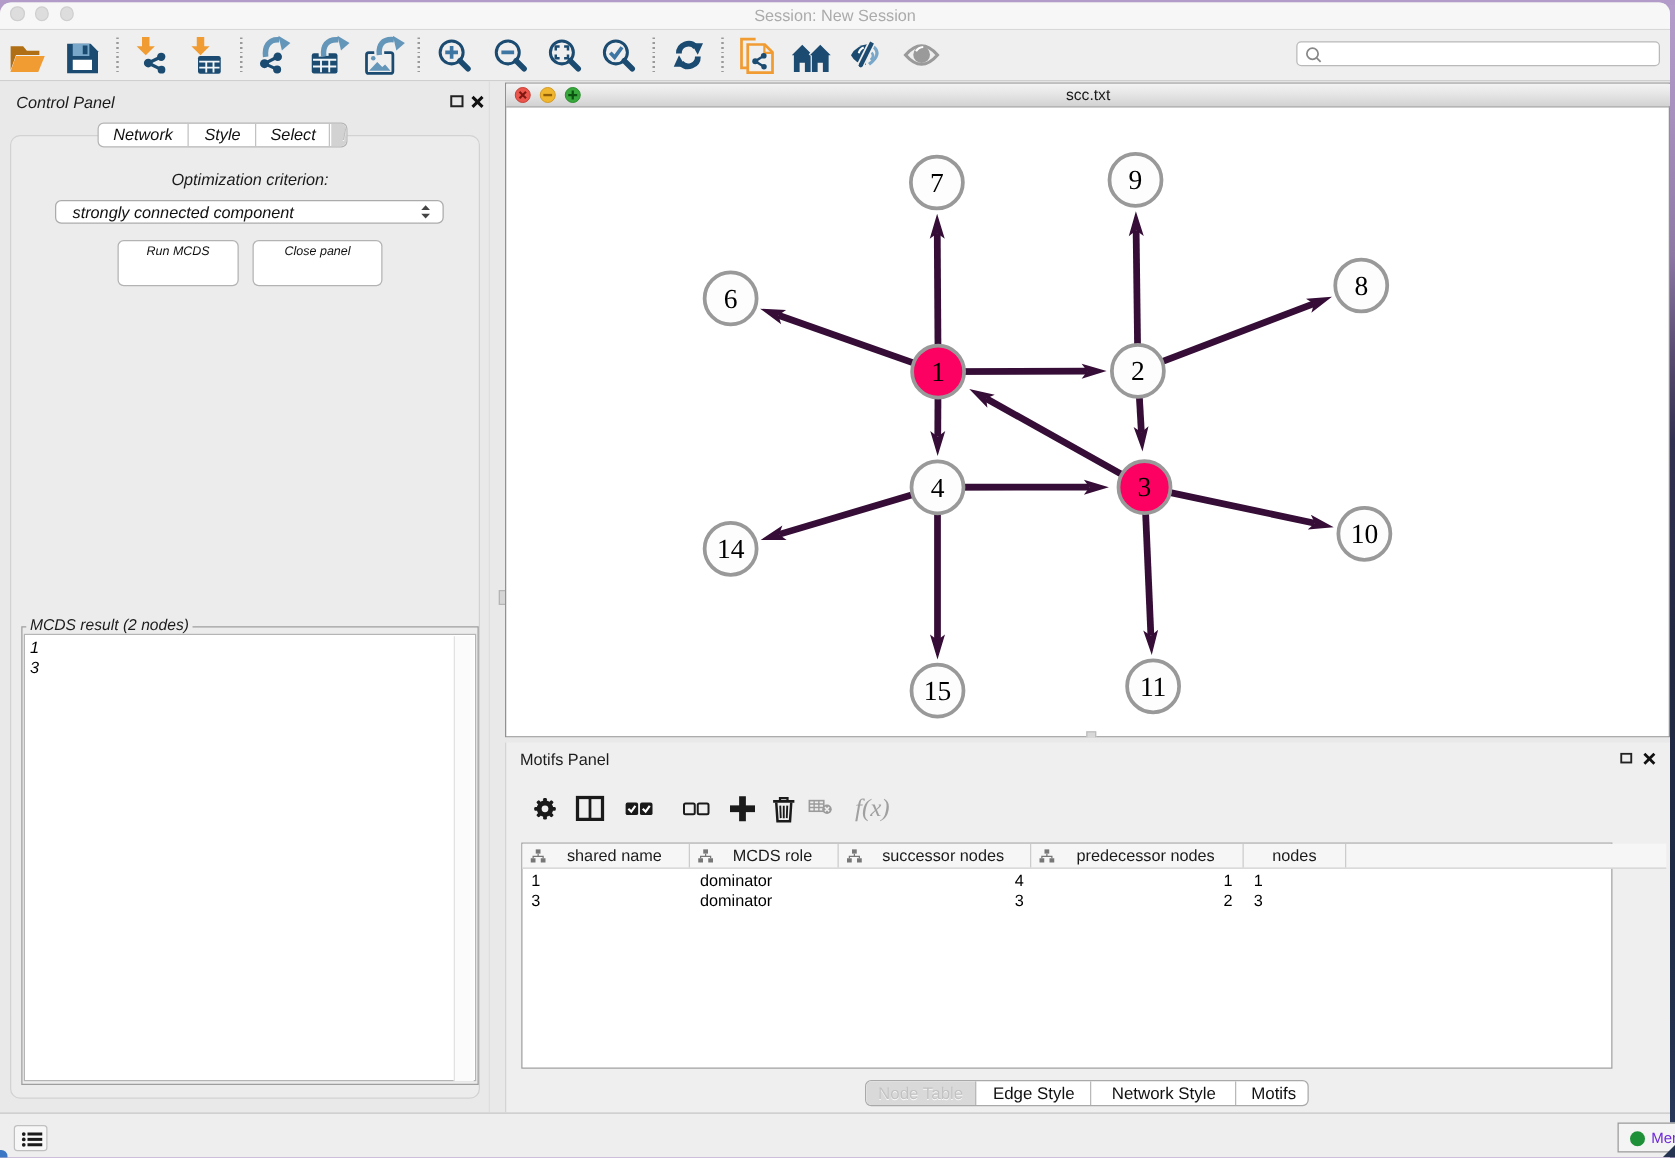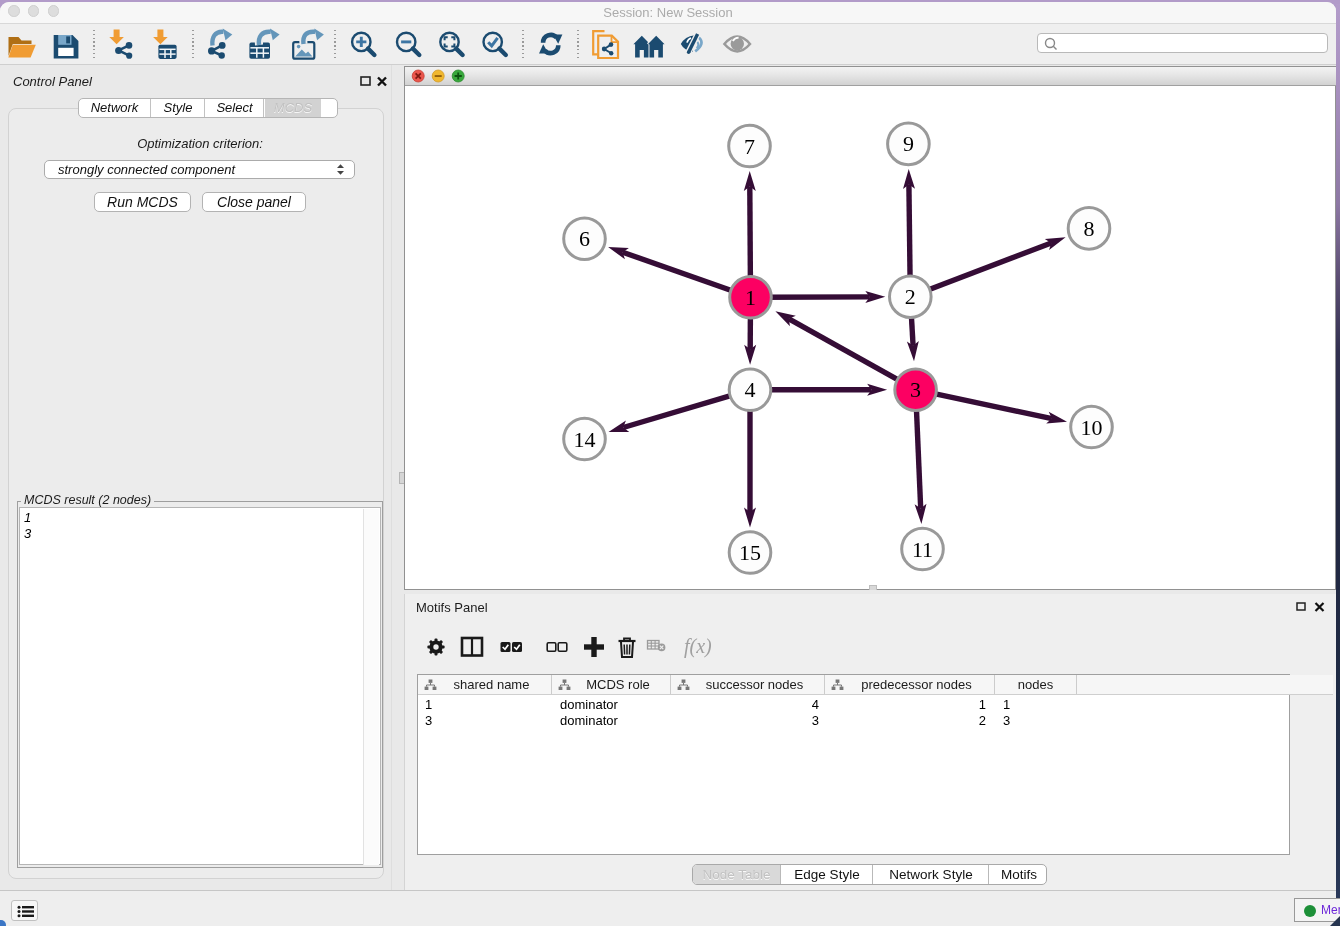--- a/index.html
+++ b/index.html
@@ -15,25 +15,25 @@
 .tl { position:absolute; top:3px; width:11.5px; height:11.5px; border-radius:50%; background:#dddddd; border:1px solid #cfcfcf; }
 #apptitle { left:0; top:3px; width:1336px; text-align:center; font-size:13px; color:#ababab; }
 
 #toolbar { left:0; top:22px; width:1336px; height:41px; background:#efefef; border-bottom:1px solid #cfcfcf; }
 .tsep { position:absolute; top:6px; height:30px; width:1.5px; background:repeating-linear-gradient(180deg,#9a9a9a 0 1.4px,transparent 1.4px 3.8px); }
 #searchbox { left:1037px; top:9px; width:291px; height:20px; background:#fff; border:1px solid #b9b9b9; border-radius:4px; }
 
 #cpanel { left:0; top:63px; width:392px; height:827px; background:#e9e9e9; border-right:1px solid #dedede;font-style:italic; }
 #cp-title { left:13px; top:9px; font-size:13px; color:#1c1c1c; }
 #cp-content { left:8px; top:43px; width:376px; height:771px; background:#ececec; border:1px solid #d2d2d2; border-radius:8px; }
-#cp-tabs { left:78px; top:33px; width:260px; height:20px; border:1px solid #b5b5b5; border-radius:5px; overflow:hidden; background:#fff; }
+#cp-tabs { left:78px; top:33px; width:200px; height:20px; border:1px solid #b5b5b5; border-radius:5px; overflow:hidden; background:#fff; }
 #cp-tabs div { position:absolute; top:0; height:19px; font-size:13px; text-align:center; line-height:18px; color:#111; border-right:1px solid #c2c2c2; }
 #optlabel { left:8px; top:71px; width:384px; text-align:center; font-size:13px; color:#1a1a1a; }
 #dropdown { left:44px; top:95px; width:311px; height:19px; background:#fff; border:1px solid #ababab; border-radius:5px; font-size:13px; line-height:17px; padding-left:13px; color:#111; }
-.btn { position:absolute; height:20px; background:#fff; border:1px solid #b3b3b3; border-radius:5px; font-size:14px; text-align:center; line-height:18px; color:#111; }
+.btn { position:absolute; height:37px; background:#fff; border:1px solid #b3b3b3; border-radius:5px; font-size:10px; text-align:center; line-height:18px; color:#111; }
 #fieldset { left:17px; top:436px; width:366px; height:367px; border:1px solid #9e9e9e; }
 #fslegend { left:21px; top:428px; background:#ececec; padding:0 3px; font-size:12.5px; color:#1c1c1c; }
 #fsinner { left:19px; top:442px; width:362px; height:358px; background:#fff; border:1px solid #b5b5b5; font-size:13px; color:#000; }
 #fsinner .txt { position:absolute; left:4px; top:2px; line-height:16px; }
 #fsscroll { position:absolute; right:1px; top:1px; width:16px; height:356px; background:#fbfbfb; border-left:1px solid #e2e2e2; }
 
 #vsplit { left:392px; top:63px; width:13px; height:827px; background:#e9e9e9; }
 #vgrip { left:399px; top:472px; width:6px; height:12px; background:#d6d6d6; border:1px solid #b5b5b5; }
 
 #netwin { left:404px; top:64px; width:932px; height:524px; border:1px solid #919191; background:#fff; }
@@ -200,20 +200,21 @@
   <div class="abs" id="netwin">
     <div class="abs" id="nettitle">
       <svg class="abs" style="left:6px;top:1.5px;" width="62" height="15" viewBox="0 0 62 15">
         <circle cx="7.2" cy="7" r="6" fill="#ea564c" stroke="#c63f35" stroke-width="0.8"></circle>
         <path d="M4.6 4.4 L9.8 9.6 M9.8 4.4 L4.6 9.6" stroke="#7e1810" stroke-width="1.7"></path>
         <circle cx="27.2" cy="7" r="6" fill="#f0b72e" stroke="#d29a28" stroke-width="0.8"></circle>
         <rect x="23.7" y="6.1" width="7" height="1.9" fill="#93600a"></rect>
         <circle cx="47.2" cy="7" r="6" fill="#38a83c" stroke="#2c8c30" stroke-width="0.8"></circle>
         <path d="M47.2 3.4 L47.2 10.6 M43.6 7 L50.8 7" stroke="#0c5210" stroke-width="1.8"></path>
       </svg>
+      <div class="t">scc.txt</div>
     </div>
     <svg class="abs" style="left:0;top:19px;" width="930" height="503" viewBox="405 86 930 503" id="graph">
         <line x1="750.5" y1="297.3" x2="749.8" y2="186.5" stroke="#350d36" stroke-width="5.4"></line>
 <polygon points="749.7,171.0 755.8,191.0 749.8,186.5 743.8,191.0" fill="#350d36"></polygon>
 <line x1="750.5" y1="297.3" x2="622.7" y2="252.2" stroke="#350d36" stroke-width="5.4"></line>
 <polygon points="608.1,247.0 628.9,248.0 622.7,252.2 624.9,259.3" fill="#350d36"></polygon>
 <line x1="750.5" y1="297.3" x2="869.8" y2="296.9" stroke="#350d36" stroke-width="5.4"></line>
 <polygon points="885.3,296.8 865.3,302.9 869.8,296.9 865.3,290.9" fill="#350d36"></polygon>
 <line x1="750.5" y1="297.3" x2="750.2" y2="349.3" stroke="#350d36" stroke-width="5.4"></line>
 <polygon points="750.1,364.8 744.2,344.8 750.2,349.3 756.2,344.8" fill="#350d36"></polygon>

